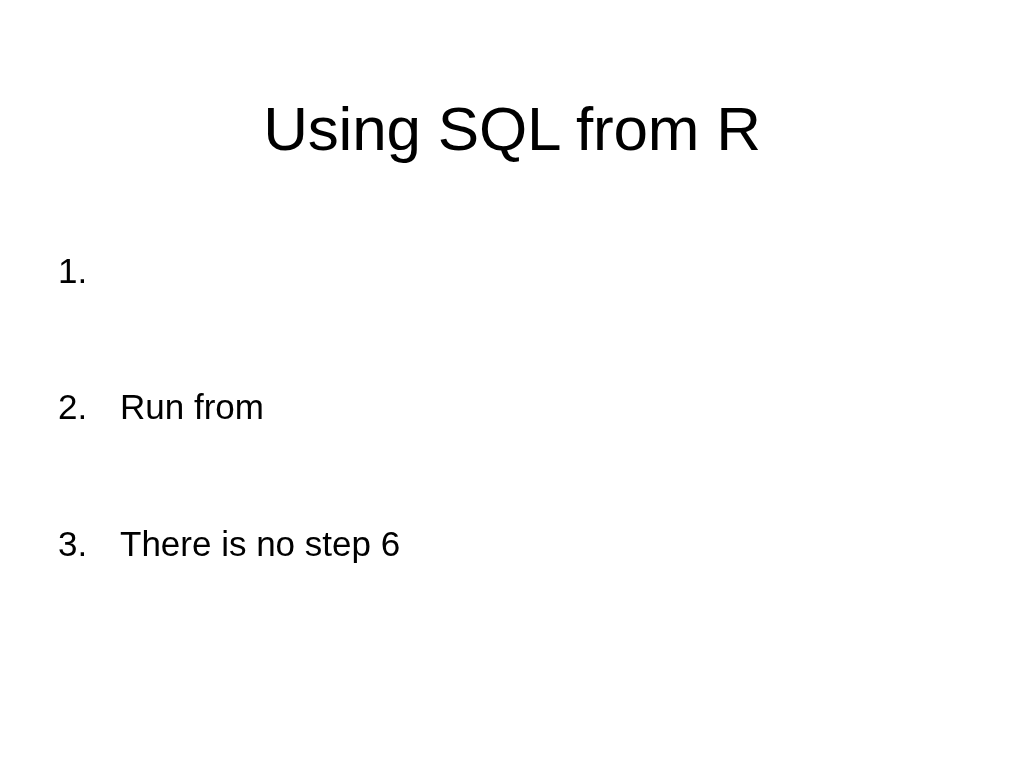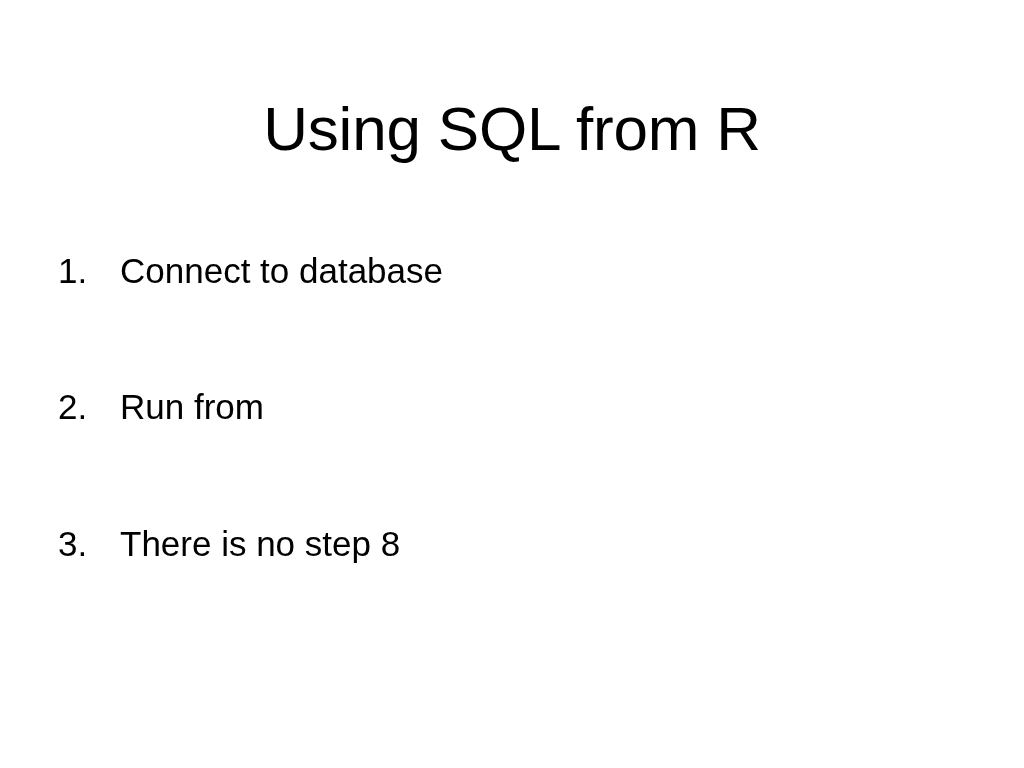--- a/index.html
+++ b/index.html
@@ -72,29 +72,28 @@
 
 <div class="slide">
 
   <h1 class="slide-title">Using SQL from R</h1>
 
   <div class="slide-body">
     <ol class="numbered-list">
 
       <li class="list-item">
         <span class="item-number">1.</span>
-        <span class="item-text">Connect to database</span>
       </li>
 
       <li class="list-item">
         <span class="item-number">2.</span>
         <span class="item-text">Run from</span>
       </li>
 
       <li class="list-item">
         <span class="item-number">3.</span>
-        <span class="item-text">There is no step 8</span>
+        <span class="item-text">There is no step 6</span>
       </li>
 
     </ol>
   </div>
 
 </div>
 
 </body></html>

